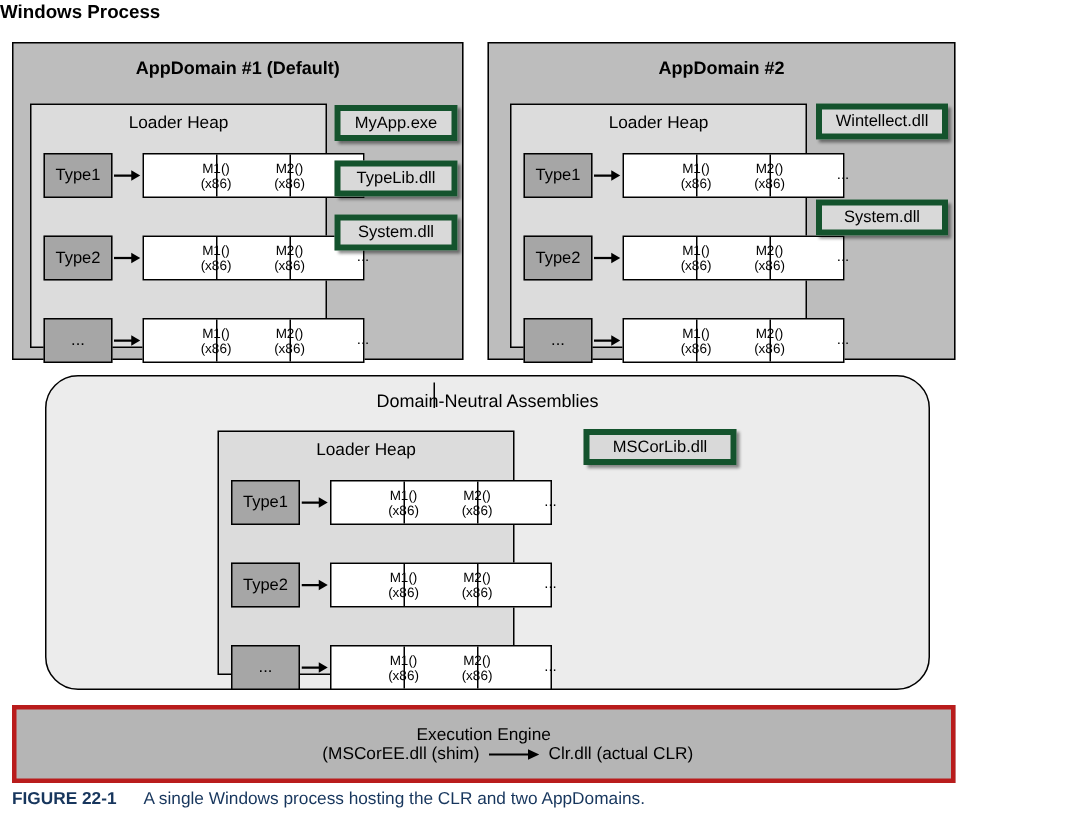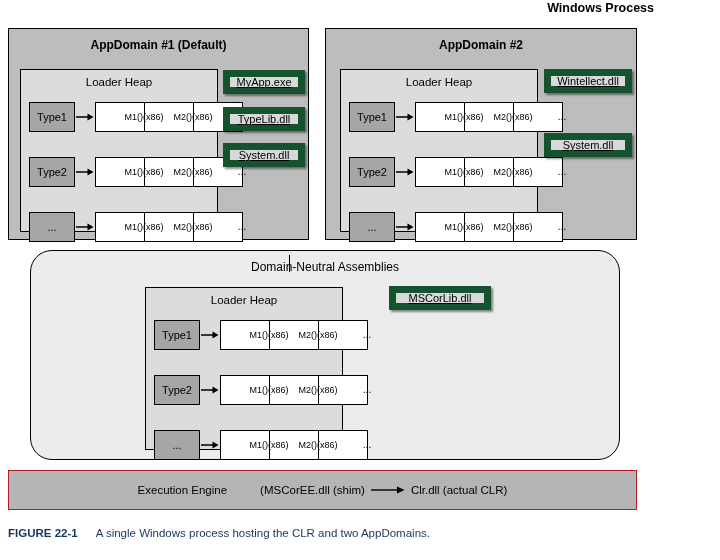--- a/index.html
+++ b/index.html
@@ -5,21 +5,21 @@
   * { margin:0; padding:0; box-sizing:border-box; }
   html,body { background:#fff; }
   body {
     width:720px; height:560px; overflow:hidden;
     font-family:"Liberation Sans", sans-serif; color:#000;
   }
   .stage { position:relative; width:720px; height:560px; background:#fff; }
 
   .page-title {
     position:absolute; left:0; top:1px; width:654px;
-    text-align:right; font-size:12.5px; font-weight:bold;
+    text-align:left; font-size:12.5px; font-weight:bold;
   }
 
   .appdomain {
     position:absolute; background:var(--appdomain-bg,#bdbdbd);
     border:1px solid #000;
   }
   #ad1 { left:8px;   top:28px; width:301px; height:212px; }
   #ad2 { left:325px; top:28px; width:312px; height:212px; }
   .ad-title { text-align:center; margin-top:9px; font-weight:bold; font-size:12px; }
 
@@ -34,48 +34,48 @@
   .heap-rows { position:absolute; left:8px; top:32px; display:flex; flex-direction:column; gap:25px; }
   .heap-row { display:flex; align-items:center; height:30px; }
   .type-box {
     width:46px; height:30px; background:var(--type-bg,#a6a6a6);
     border:1px solid #000; display:flex; align-items:center; justify-content:center;
     font-size:11px; flex:none;
   }
   .row-arrow { margin:0 1px; flex:none; }
   .mtable { display:flex; height:30px; border:1px solid #000; background:var(--cell-bg,#fff); }
   .mcell {
-    width:37px; display:flex; flex-direction:row; align-items:center; justify-content:center;
+    width:37px; display:flex; flex-direction:column; align-items:center; justify-content:center;
     font-size:9px; line-height:1.12; border-right:1px solid #000; text-align:center;padding-left:48px;
   }
   .mcell:last-child { border-right:none; width:28px; font-size:10px; }
 
   .chip {
     position:absolute; height:24px; background:var(--chip-bg,#d9d9d9);
-    border:7px solid #14532d; box-shadow:2px 2px 2px rgba(0,0,0,0.45);
-    display:flex; align-items:center; justify-content:center; font-size:11px;text-decoration:underline;
+    border:4px solid #14532d; box-shadow:2px 2px 2px rgba(0,0,0,0.45);
+    display:flex; align-items:center; justify-content:center; font-size:11px;
   }
   #ad1-chip0 { left:214px; top:41px;  width:82px; }
   #ad1-chip1 { left:214px; top:78px;  width:82px; }
   #ad1-chip2 { left:214px; top:114px; width:82px; }
   #ad2-chip0 { left:218px; top:40px;  width:88px; }
   #ad2-chip1 { left:218px; top:104px; width:88px; }
   #dn-chip0  { left:358px; top:35px;  width:102px; }
 
   #neutral {
     position:absolute; left:30px; top:250px; width:590px; height:210px;
     background:var(--neutral-bg,#ececec); border:1px solid #000; border-radius:22px;
   }
   .neutral-title { text-align:center; margin-top:9px; font-size:12px; }
   .text-cursor { position:absolute; left:258px; top:4px; width:1px; height:17px; background:#000; }
 
   #engine {
-    position:absolute; left:8px; top:470px; width:629px; height:40px;
-    background:var(--engine-bg,#b5b5b5); border:1px solid #b91c1c;
-    display:flex; align-items:center; justify-content:center;
+    position:absolute; left:8px; top:470px; width:629px; height:52px;
+    background:var(--engine-bg,#b5b5b5); border:3px solid #b91c1c;
+    display:flex; flex-direction:column; align-items:center; justify-content:center;
     font-size:11.5px; gap:1px;
   }
   .engine-line2 { display:flex; align-items:center; gap:6px;margin-left:32px; }
 
   #caption { position:absolute; left:8px; top:527px; font-size:11.5px; color:var(--caption-color,#17365d); }
   .caption-label { font-weight:bold; margin-right:18px; }
 </style>
 </head>
 <body>
 

